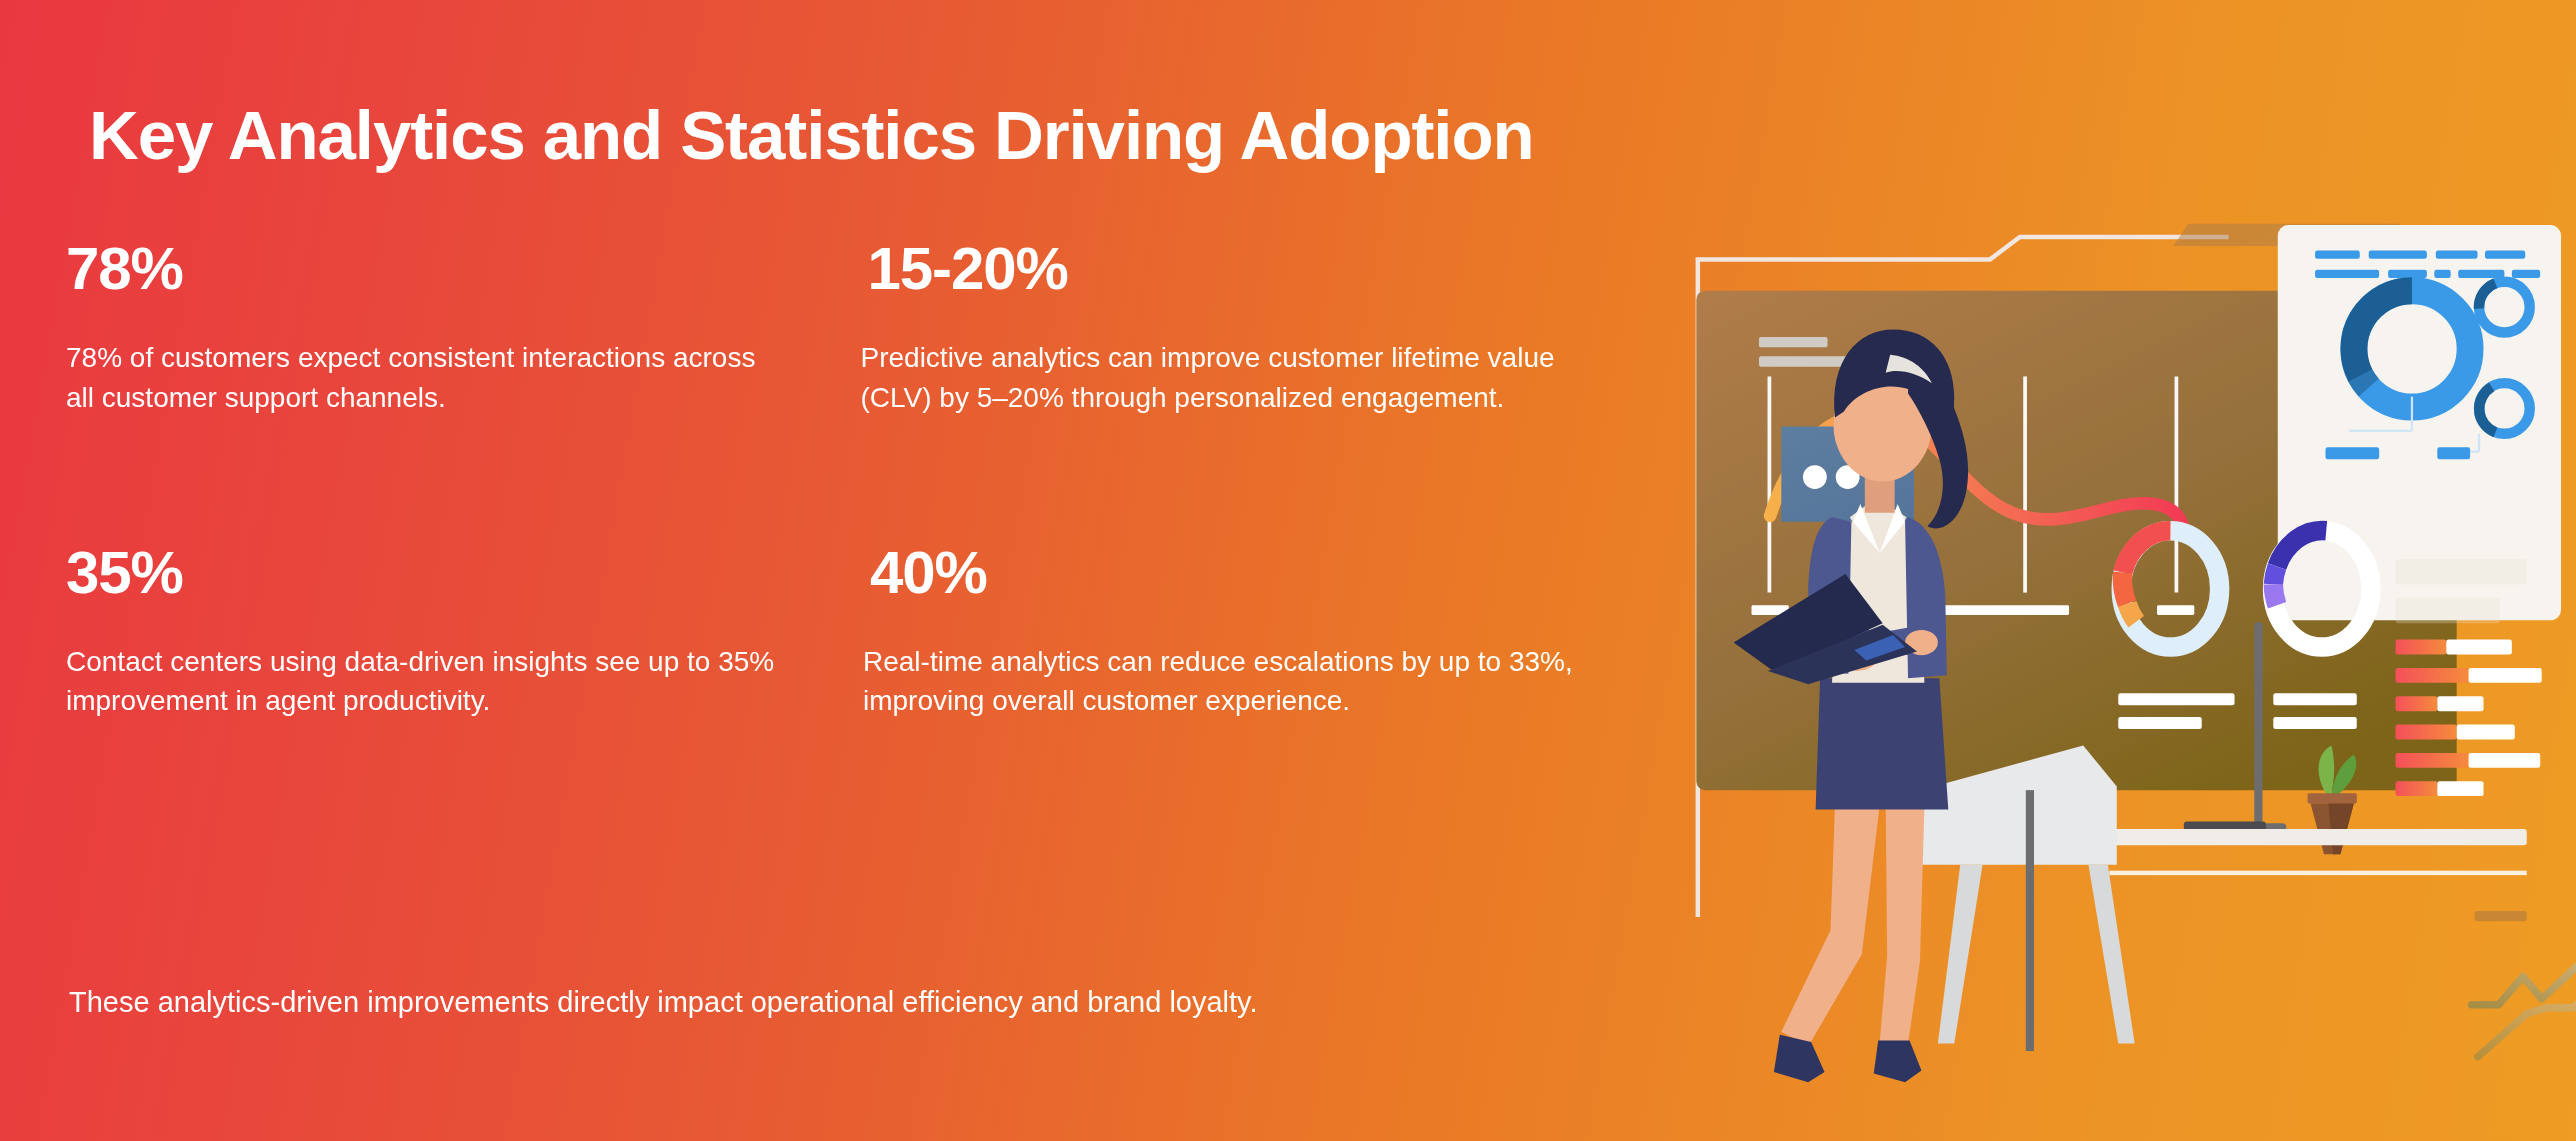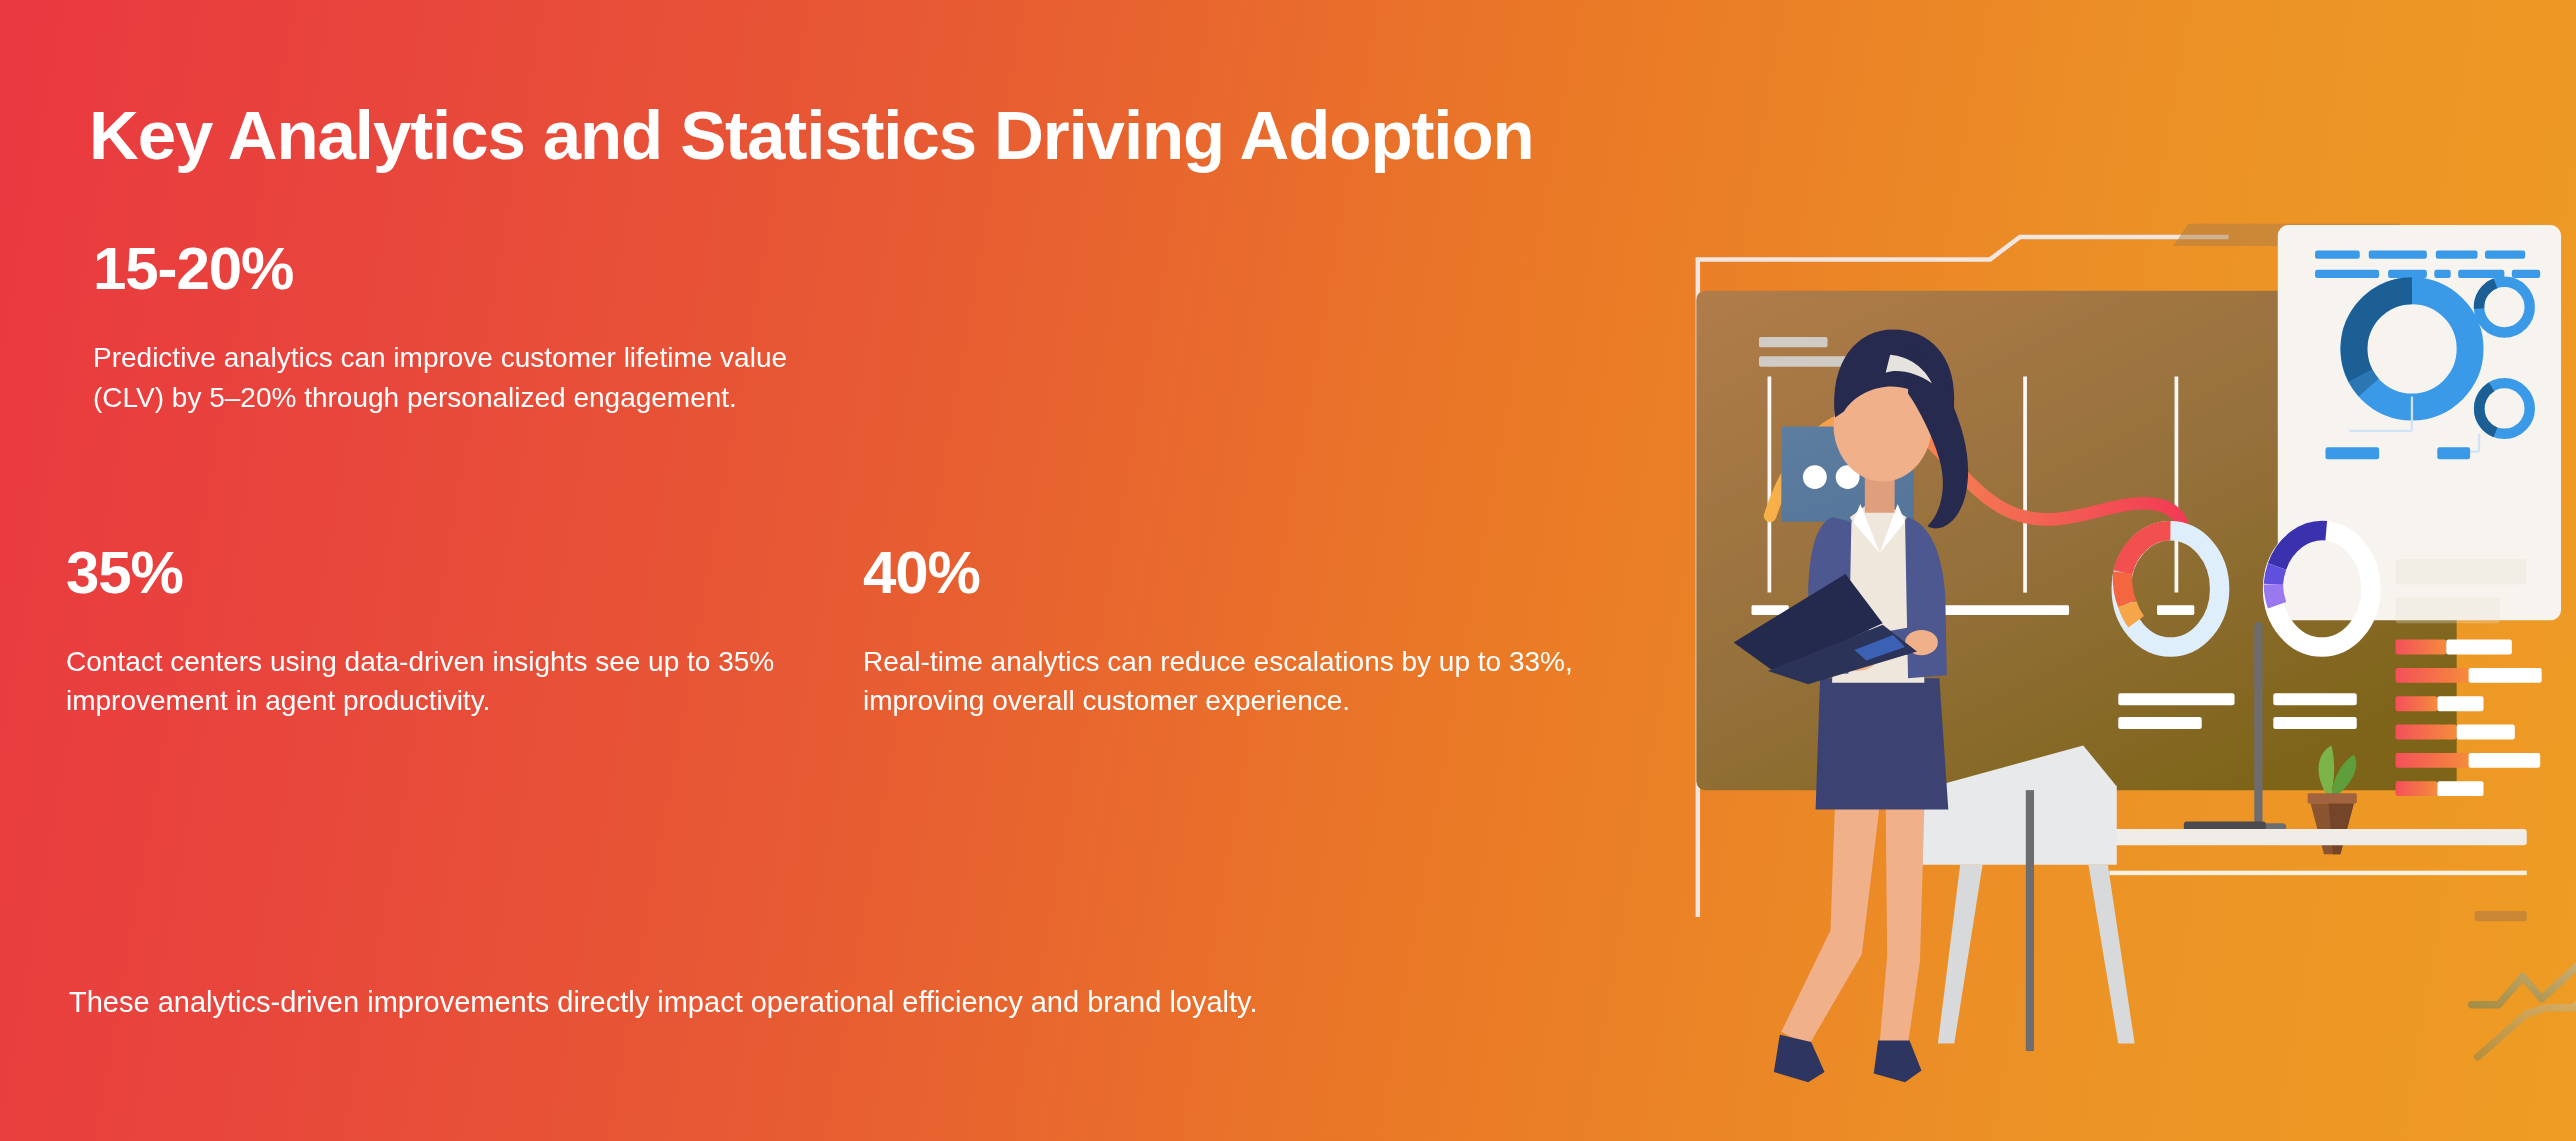--- a/index.html
+++ b/index.html
@@ -46,21 +46,21 @@
   .stat-cell.col-b { padding-left: 27px; }
 
   .stat-value {
     color: #ffffff;
     font-size: 60px;
     font-weight: bold;
     letter-spacing: -1.1px;
     line-height: 1;
     margin-bottom: 39px;
   }
-  .stat-cell.col-b .stat-value { margin-bottom: 39px; }
+  .stat-cell.col-b .stat-value { margin-bottom: 39px; margin-left: 7px; }
 
   .stat-desc {
     color: #ffffff;
     font-size: 28px;
     font-weight: 400;
     line-height: 1.42;
     width: 716px;
   }
   .stat-cell.col-b .stat-desc { width: 738px; }
 
@@ -87,20 +87,24 @@
 </head>
 <body>
 
 <div class="slide">
 
   <h1 class="headline">Key Analytics and Statistics Driving Adoption</h1>
 
   <div class="stats-grid">
 
     <div class="stat-row">
+      <div class="stat-cell col-a">
+        <div class="stat-value">78%</div>
+        <div class="stat-desc">78% of customers expect consistent interactions across all customer support channels.</div>
+      </div>
       <div class="stat-cell col-b">
         <div class="stat-value">15-20%</div>
         <div class="stat-desc">Predictive analytics can improve customer lifetime value (CLV) by 5–20% through personalized engagement.</div>
       </div>
     </div>
 
     <div class="stat-row row-two">
       <div class="stat-cell col-a">
         <div class="stat-value">35%</div>
         <div class="stat-desc">Contact centers using data-driven insights see up to 35% improvement in agent productivity.</div>

